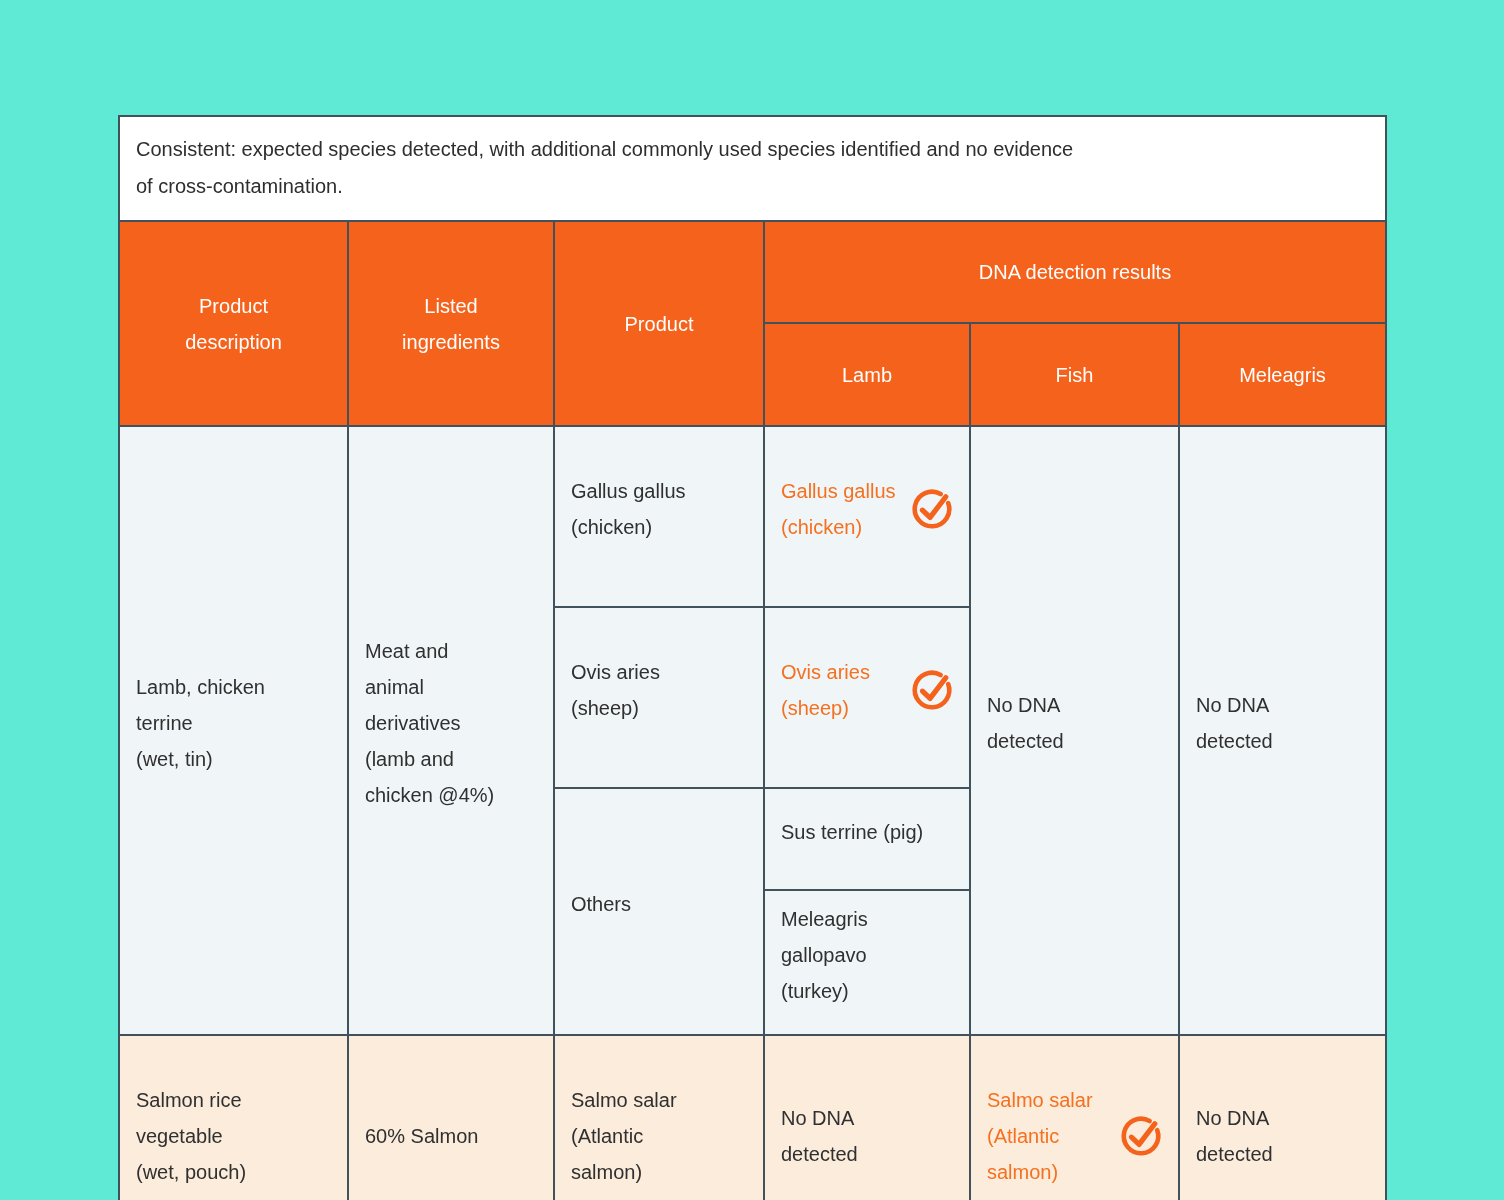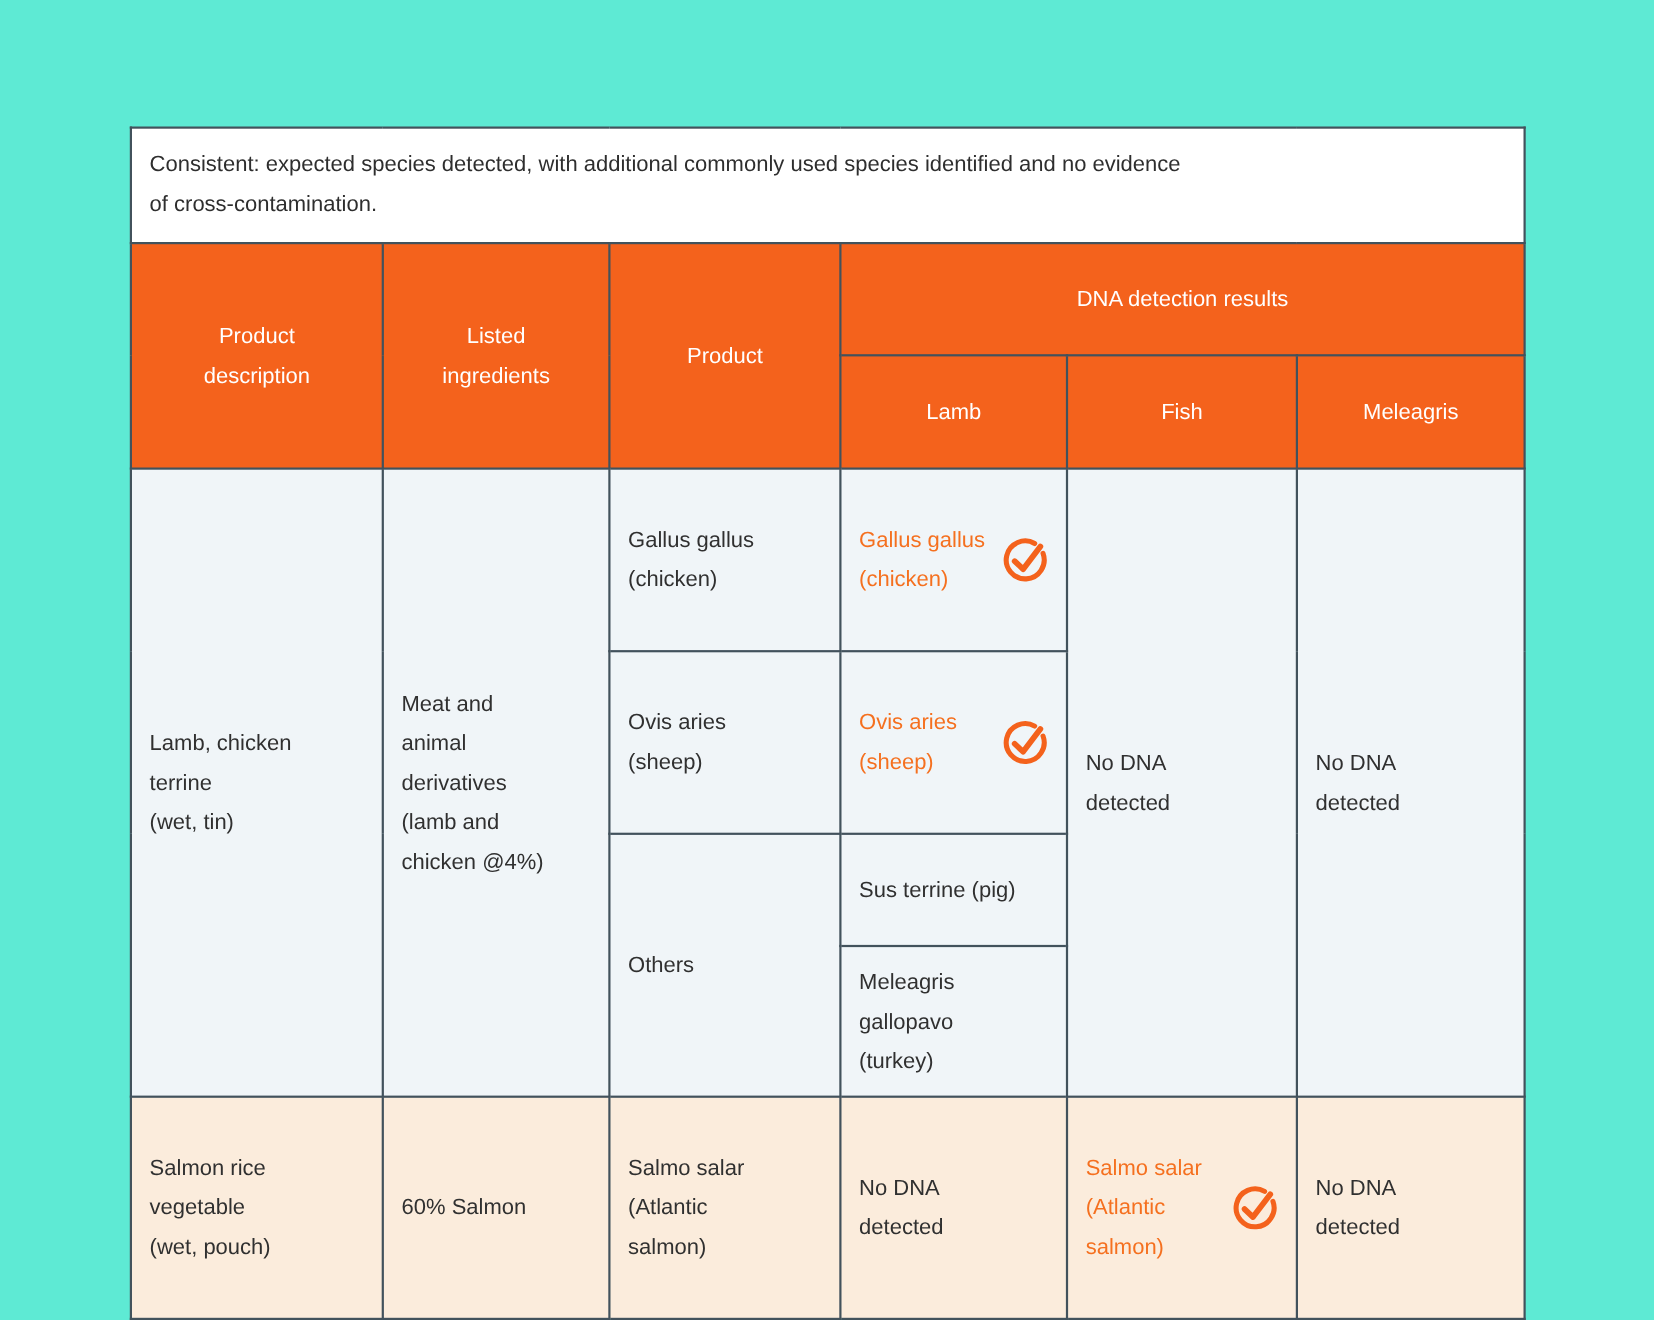--- a/index.html
+++ b/index.html
@@ -51,21 +51,21 @@
     padding: 6px 10px;
     margin-top: 41px;
   }
   
   td.body {
     font-size: 20px;
     line-height: 36px;
     color: #303030;
     text-align: left;
     vertical-align: middle;
-    padding: 10px 10px 10px 16px;
+    padding: 10px 10px 25px 16px;
     white-space: pre-line;
   }
   tr.row1 td.body { background: #f0f5f8; }
   tr.row2 td.body { background: #fbecdc; }
   .accent { color: #f5701f; }
   .detected {
     display: flex;
     align-items: center;
     justify-content: space-between;
     width: 100%;

